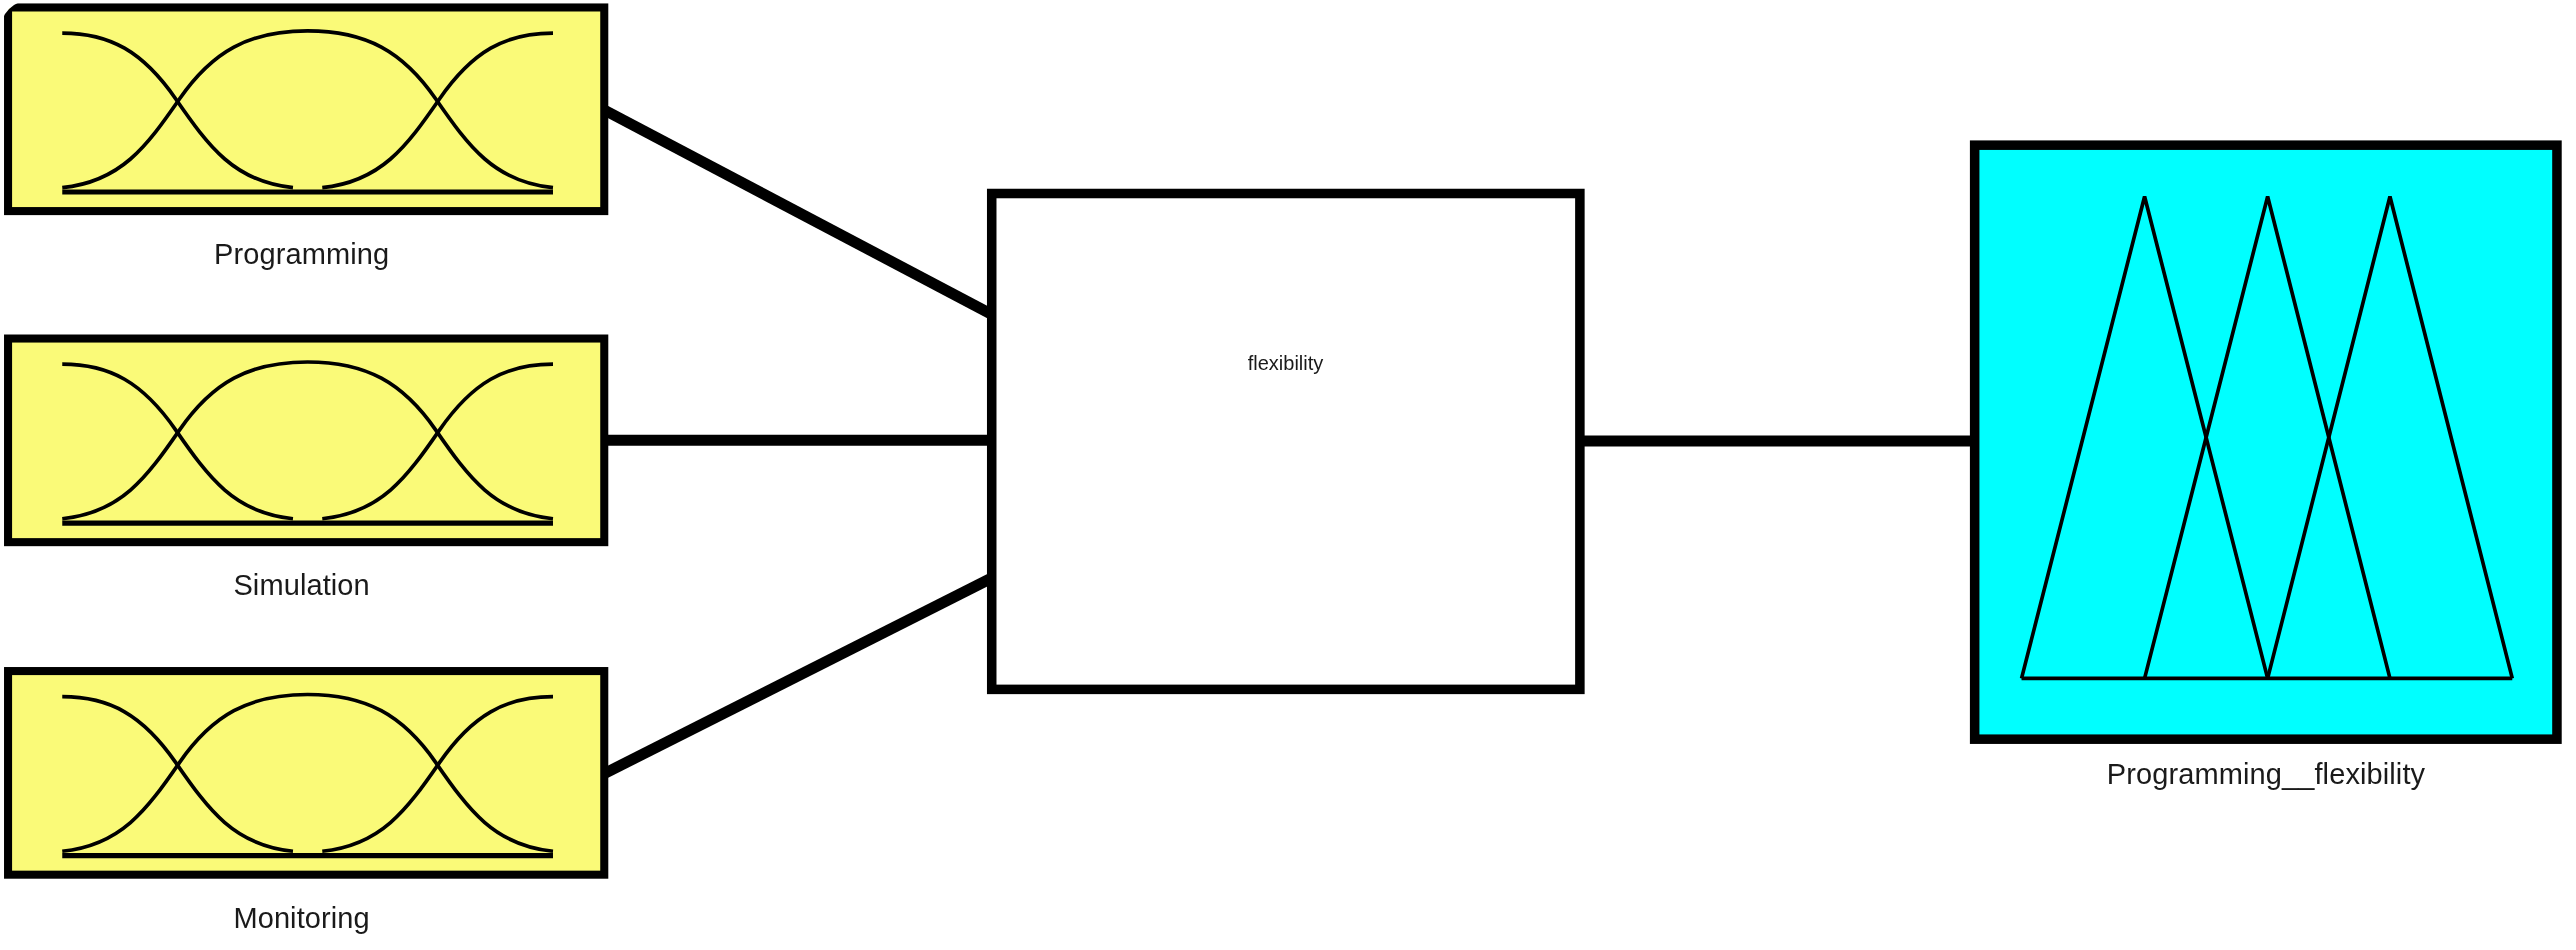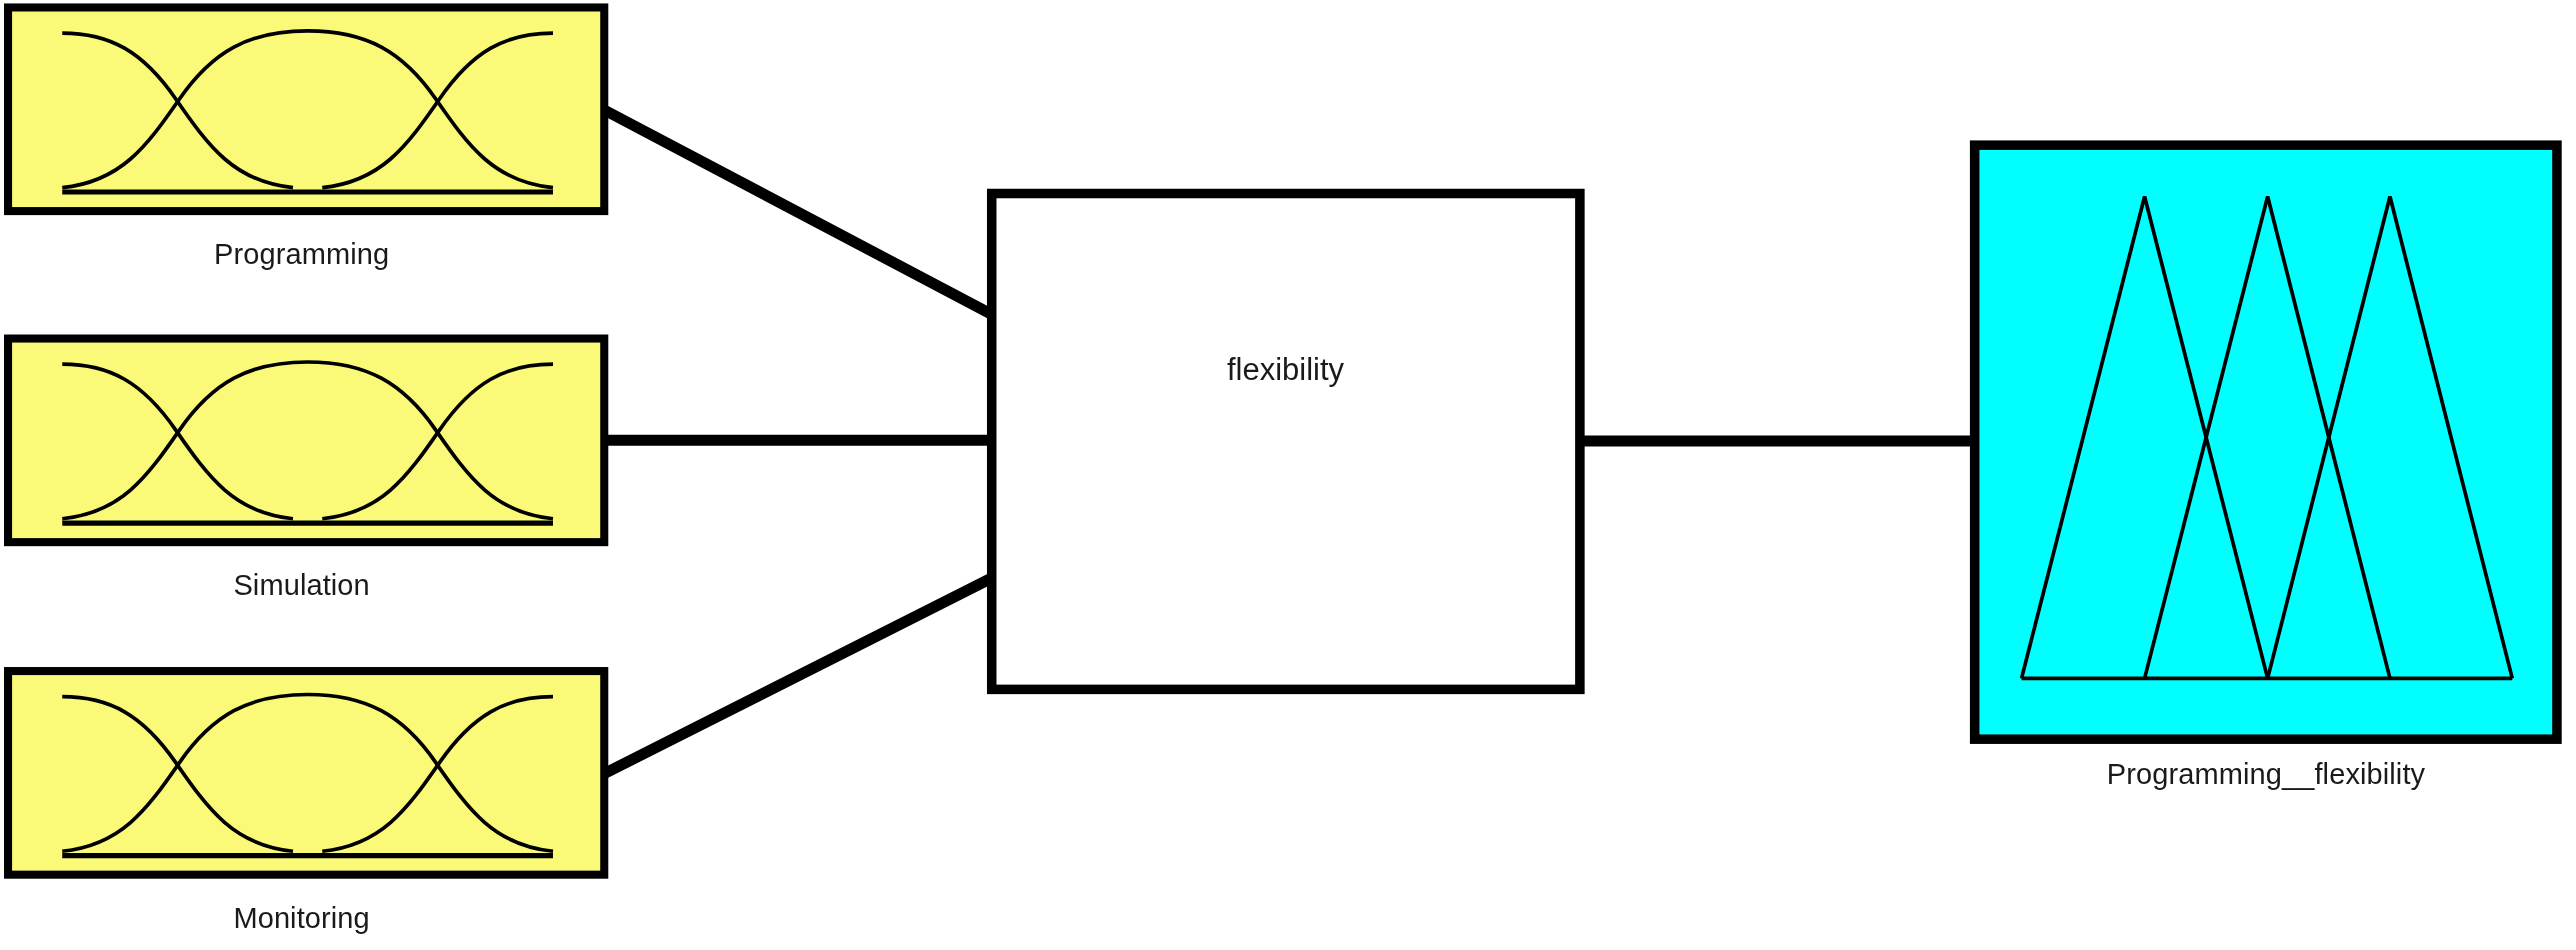--- a/index.html
+++ b/index.html
@@ -9,20 +9,21 @@
   }
   body {
     font-family: "Liberation Sans", sans-serif;
   }
   #fis-canvas {
     position: relative;
     width: 2576px;
     height: 951px;
     background: #ffffff;
     overflow: hidden;
+    border-radius: 31px;
   }
   .svg-layer {
     position: absolute;
     left: 0;
     top: 0;
     width: 2576px;
     height: 951px;
   }
   .node-label {
     position: absolute;
@@ -33,21 +34,21 @@
     line-height: 34px;
     white-space: nowrap;
     letter-spacing: 0.1px;
   }
   .input-label { width: 615px; left: -5.9px; }
   .center-text {
     position: absolute;
     text-align: center;
     color: #1a1a1a;
     font-family: "Liberation Sans", sans-serif;
-    font-size: 31px;
+    font-size: 20px;
     white-space: nowrap;
     width: 597px;
     left: 987px;
   }
   .output-label {
     width: 732px;
     left: 1900px;
   }
 </style>
 </head>

